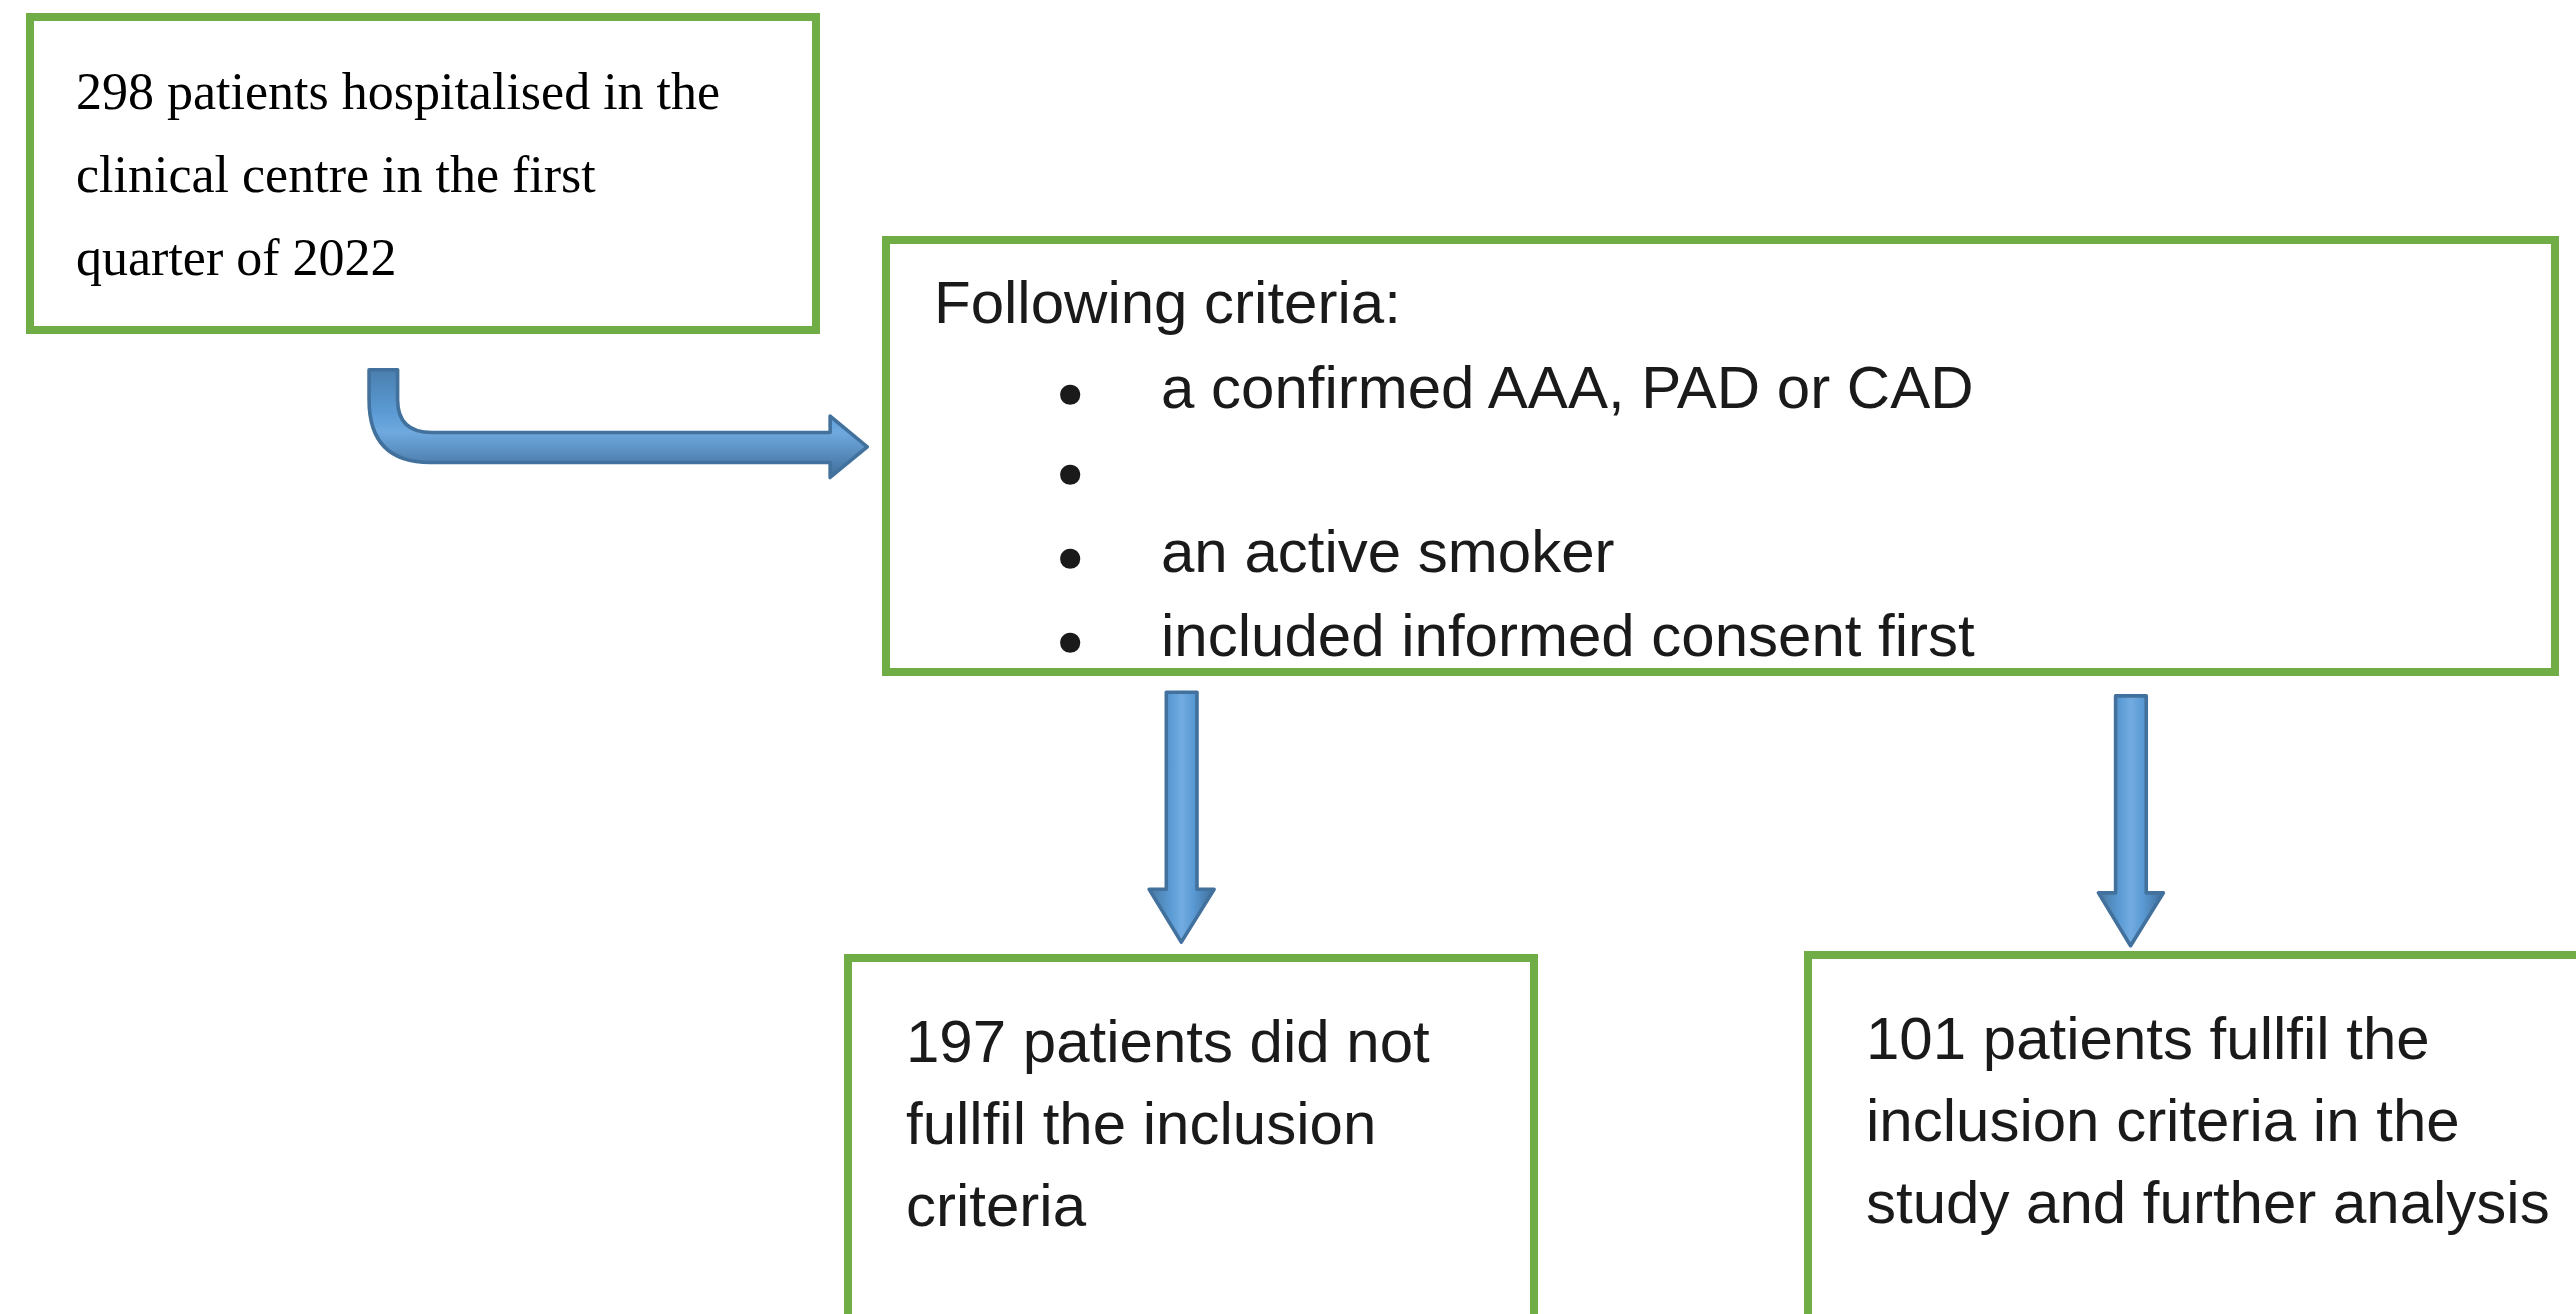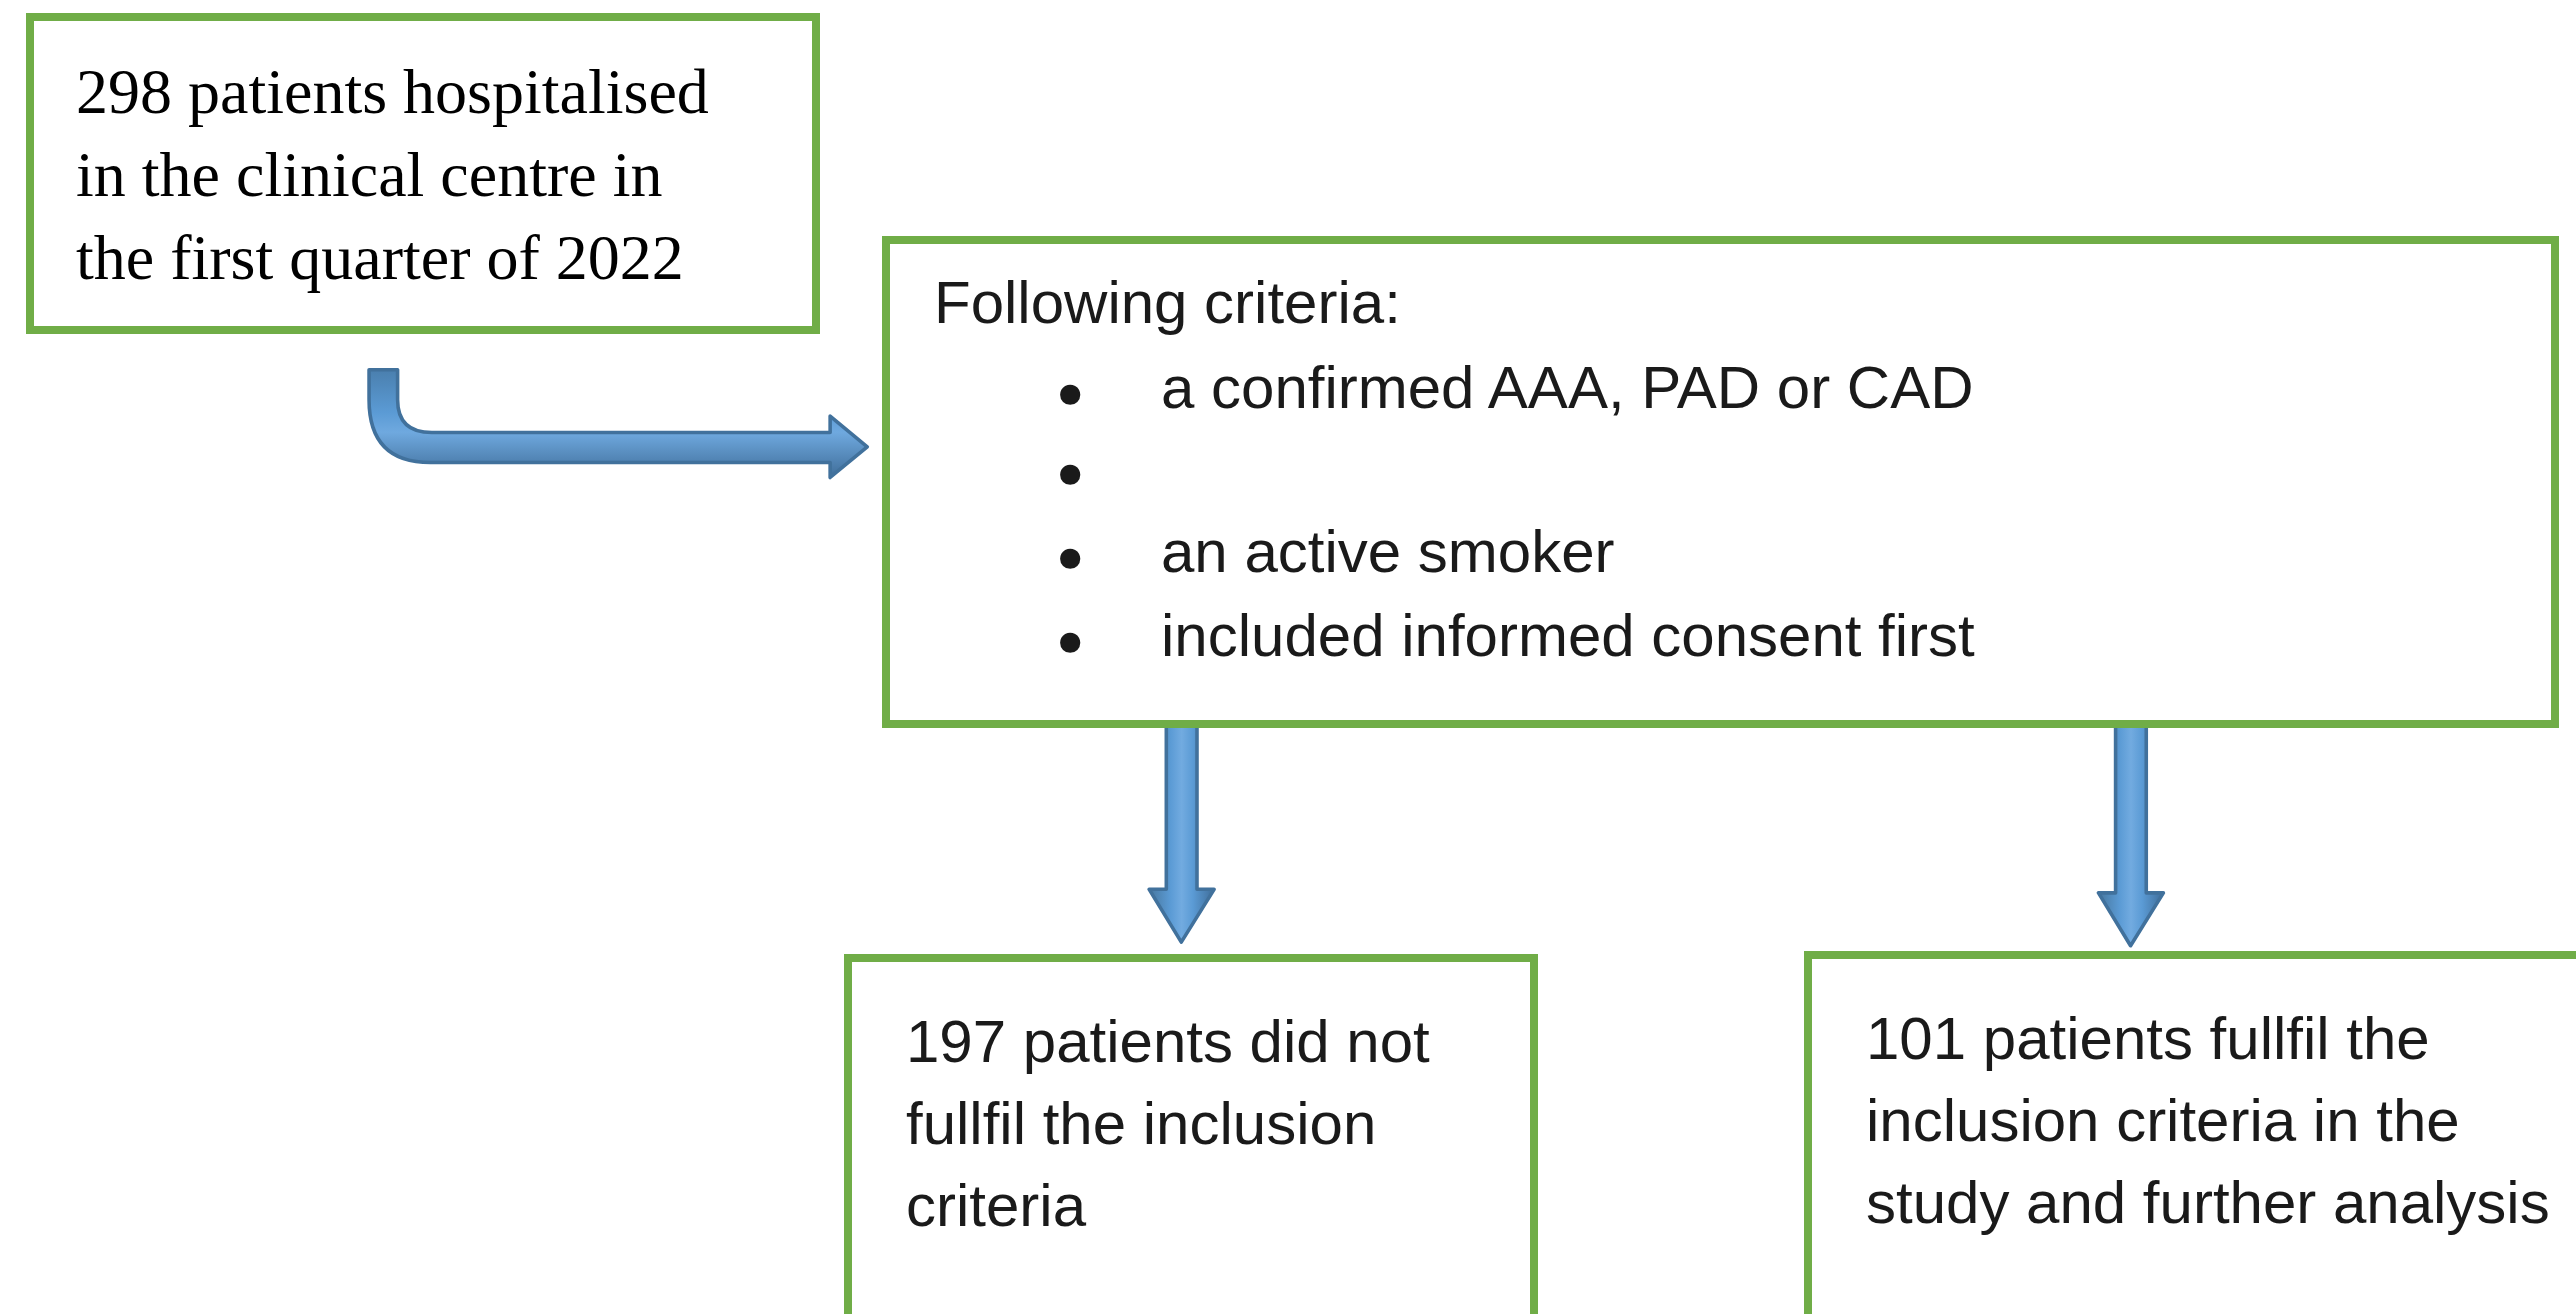--- a/index.html
+++ b/index.html
@@ -23,21 +23,21 @@
     height: 1314px;
   }
   .box {
     position: absolute;
     border: 8.6px solid #70AD47;
     background: #ffffff;
     box-sizing: border-box;
   }
   .serif-text {
     font-family: "Liberation Serif", "DejaVu Serif", serif;
-    font-size: 64px;
+    font-size: 52px;
     line-height: 83px;
     color: #000000;
   }
   .sans-text {
     font-family: "Liberation Sans", "DejaVu Sans", sans-serif;
     font-size: 60px;
     line-height: 82px;
     color: #1a1a1a;
   }
   .box-initial {
@@ -47,21 +47,21 @@
     height: 321px;
   }
   .box-initial .box-text {
     padding: 28.6px 0 0 42px;
     max-width: 646px;
   }
   .box-criteria {
     left: 882px;
     top: 236px;
     width: 1677px;
-    height: 492px;
+    height: 440px;
   }
   .criteria-title {
     font-family: "Liberation Sans", "DejaVu Sans", sans-serif;
     font-size: 60px;
     line-height: 64px;
     margin: 27px 0 0 44px;
     color: #1a1a1a;
   }
   .criteria-list {
     list-style: none;

